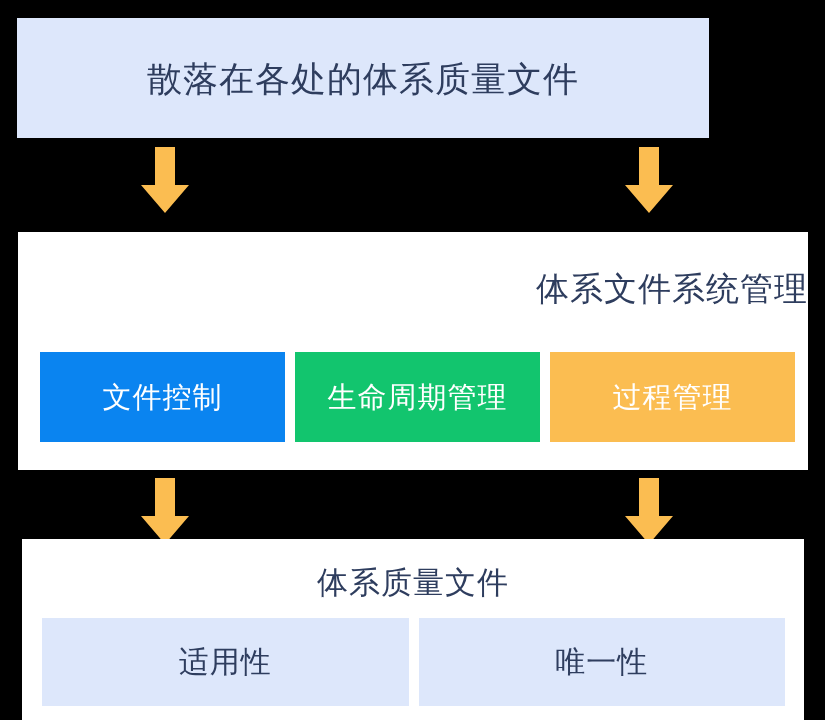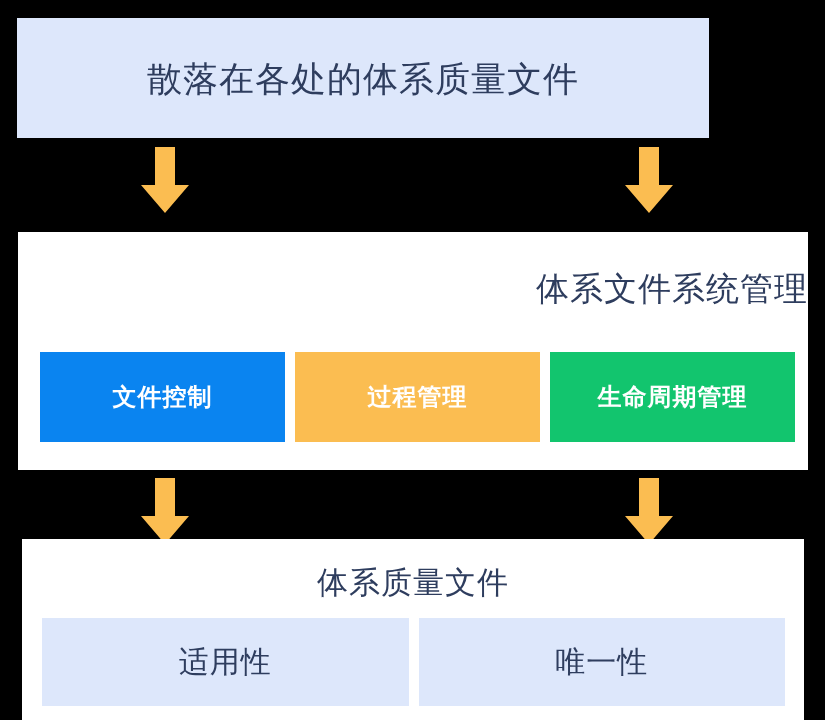--- a/index.html
+++ b/index.html
@@ -70,25 +70,24 @@
     width: 755px;
     height: 90px;
     display: flex;
     gap: 10px;
   }
   .mid-tile {
     flex: 1 1 0;
     display: flex;
     align-items: center;
     justify-content: center;
-    font-size: 24px;
+    font-size: 29px;
     color: #ffffff;
     letter-spacing: 1px;
     line-height: 1;
-    font-weight: bold;
   }
   .tile-blue   { background: #0a84f0; }
   .tile-green  { background: #12c56e; }
   .tile-orange { background: #fbbd51; }
 
   
   .panel-bot {
     left: 22px;
     top: 539px;
     width: 782px;
@@ -158,22 +157,22 @@
     <svg viewBox="0 0 48 66" xmlns="http://www.w3.org/2000/svg">
       <polygon points="14,0 34,0 34,38 48,38 24,66 0,38 14,38" fill="#fbbd51"></polygon>
     </svg>
   </div>
 
   <div class="box panel-mid">
     <div class="panel-title">体系文件系统管理</div>
 
     <div class="mid-tiles">
       <div class="mid-tile tile-blue">文件控制</div>
+      <div class="mid-tile tile-green">生命周期管理</div>
       <div class="mid-tile tile-orange">过程管理</div>
-      <div class="mid-tile tile-green">生命周期管理</div>
     </div>
   </div>
 
   <div class="arrow arrow-b1">
     <svg viewBox="0 0 48 66" xmlns="http://www.w3.org/2000/svg">
       <polygon points="14,0 34,0 34,38 48,38 24,66 0,38 14,38" fill="#fbbd51"></polygon>
     </svg>
   </div>
   <div class="arrow arrow-b2">
     <svg viewBox="0 0 48 66" xmlns="http://www.w3.org/2000/svg">

